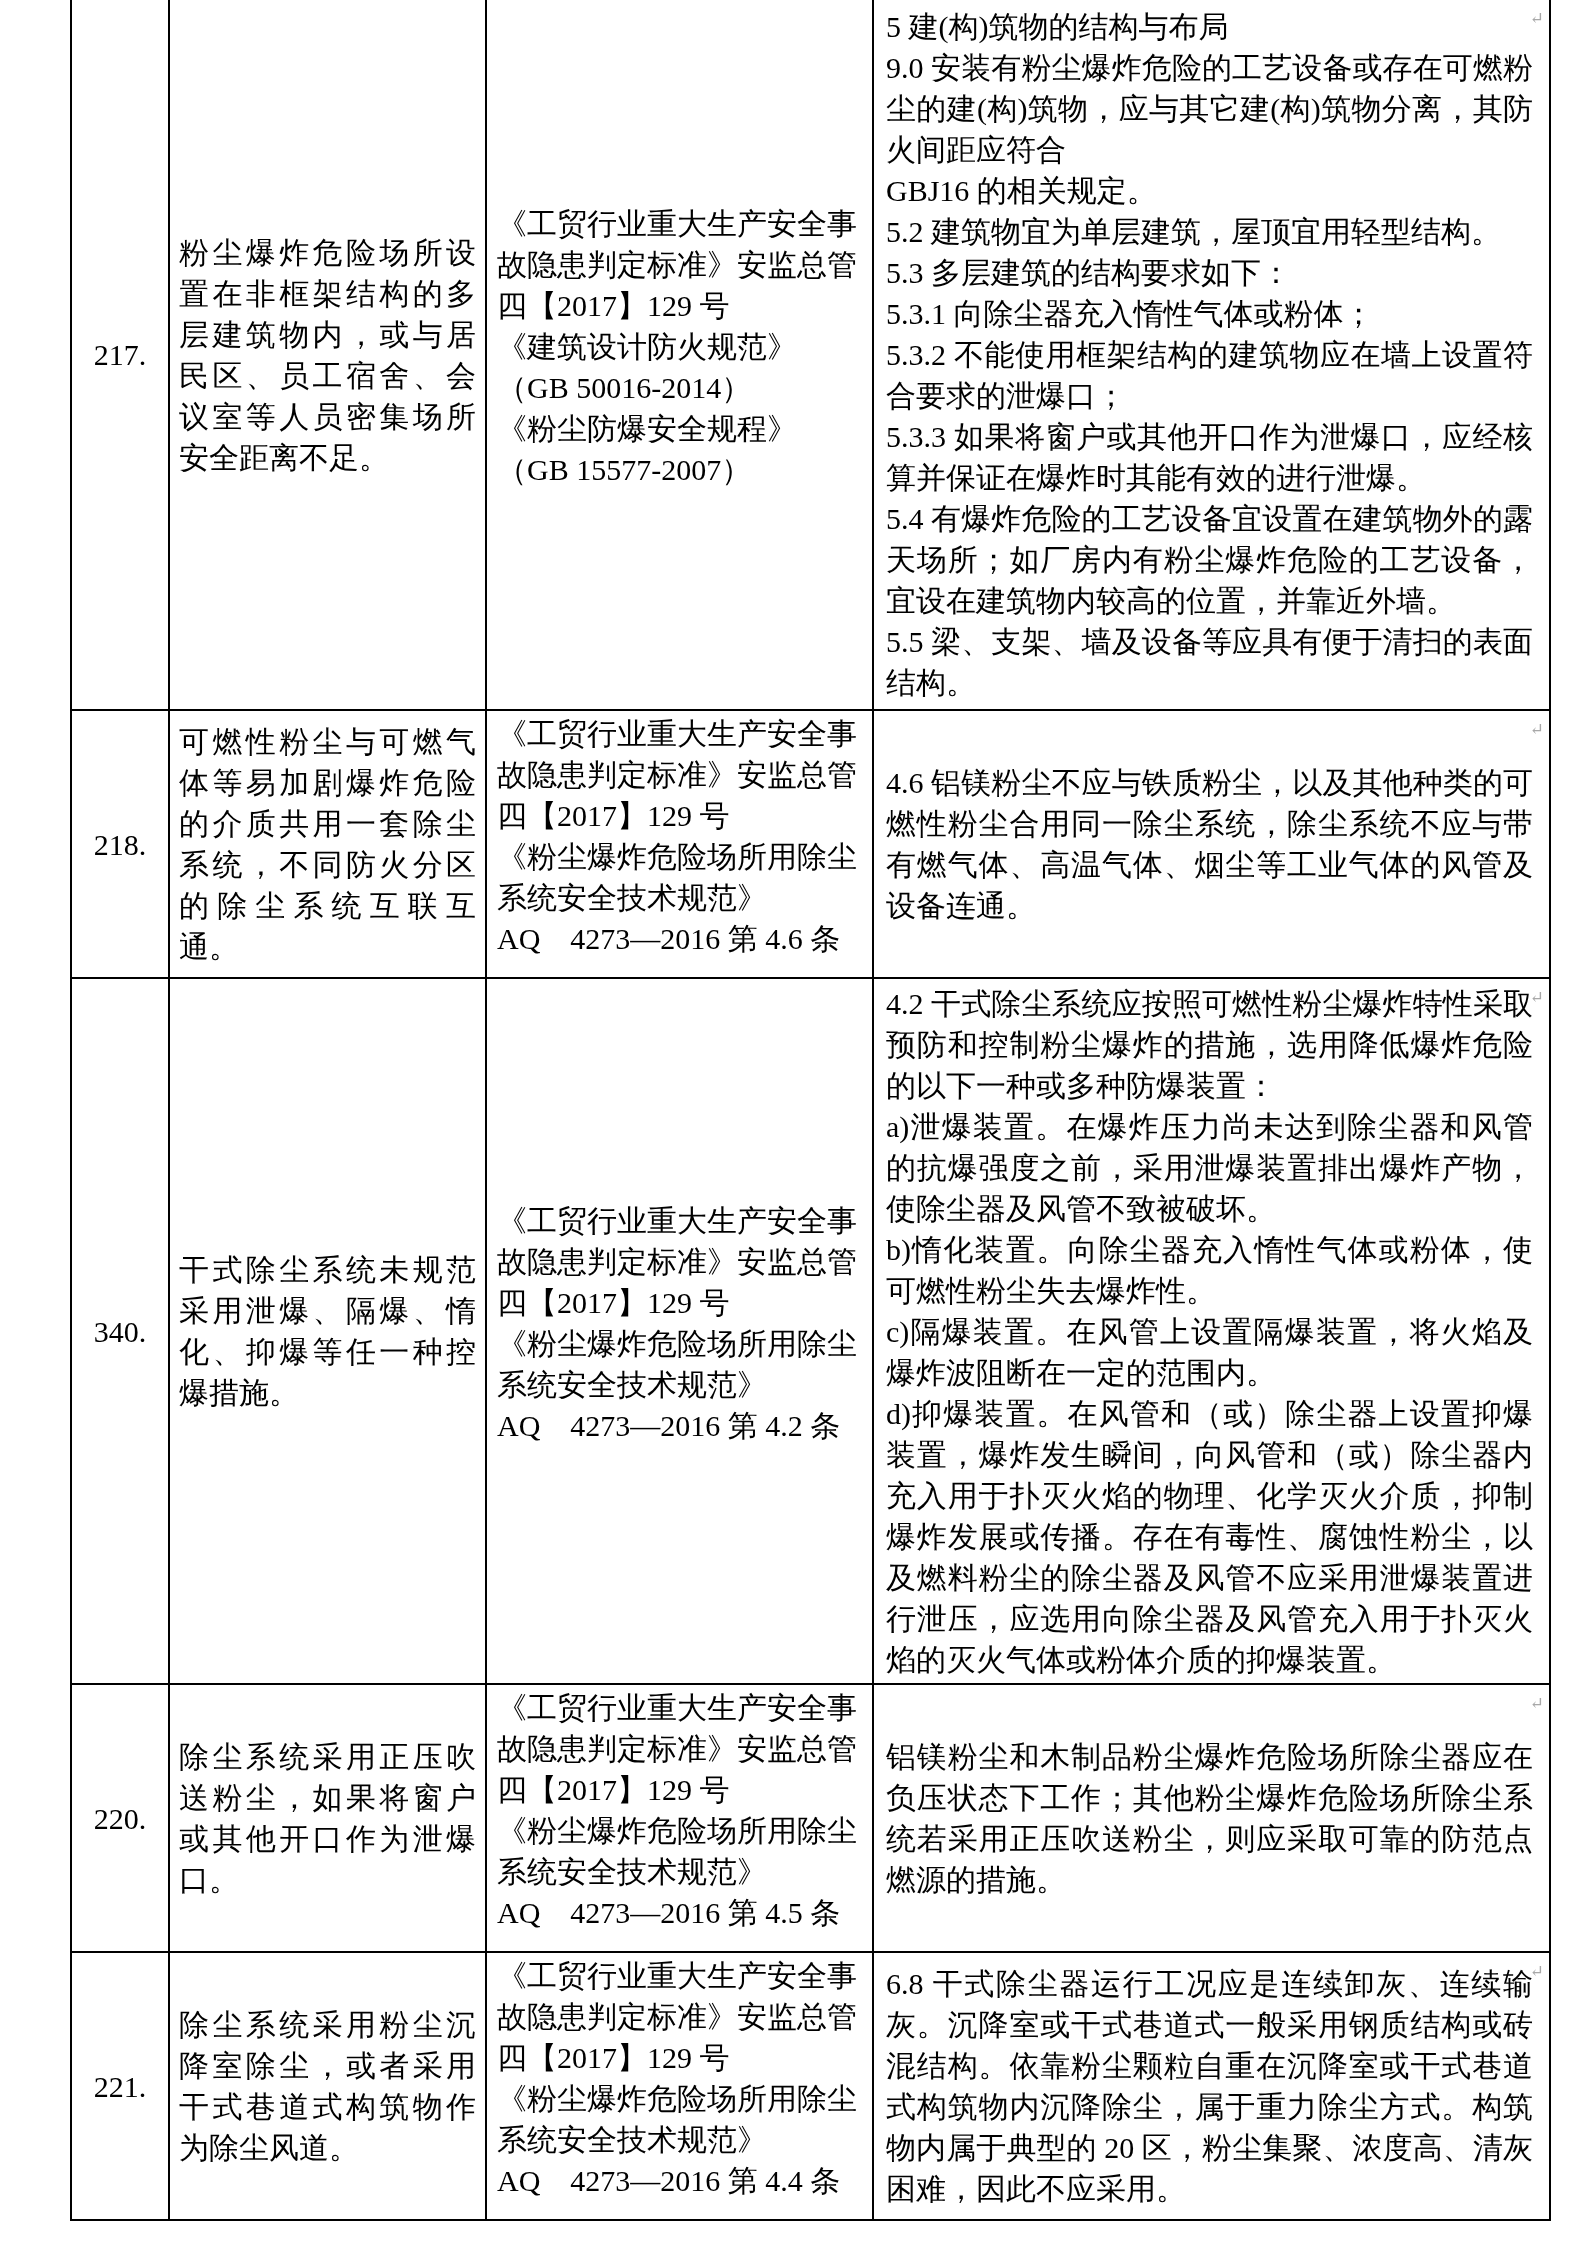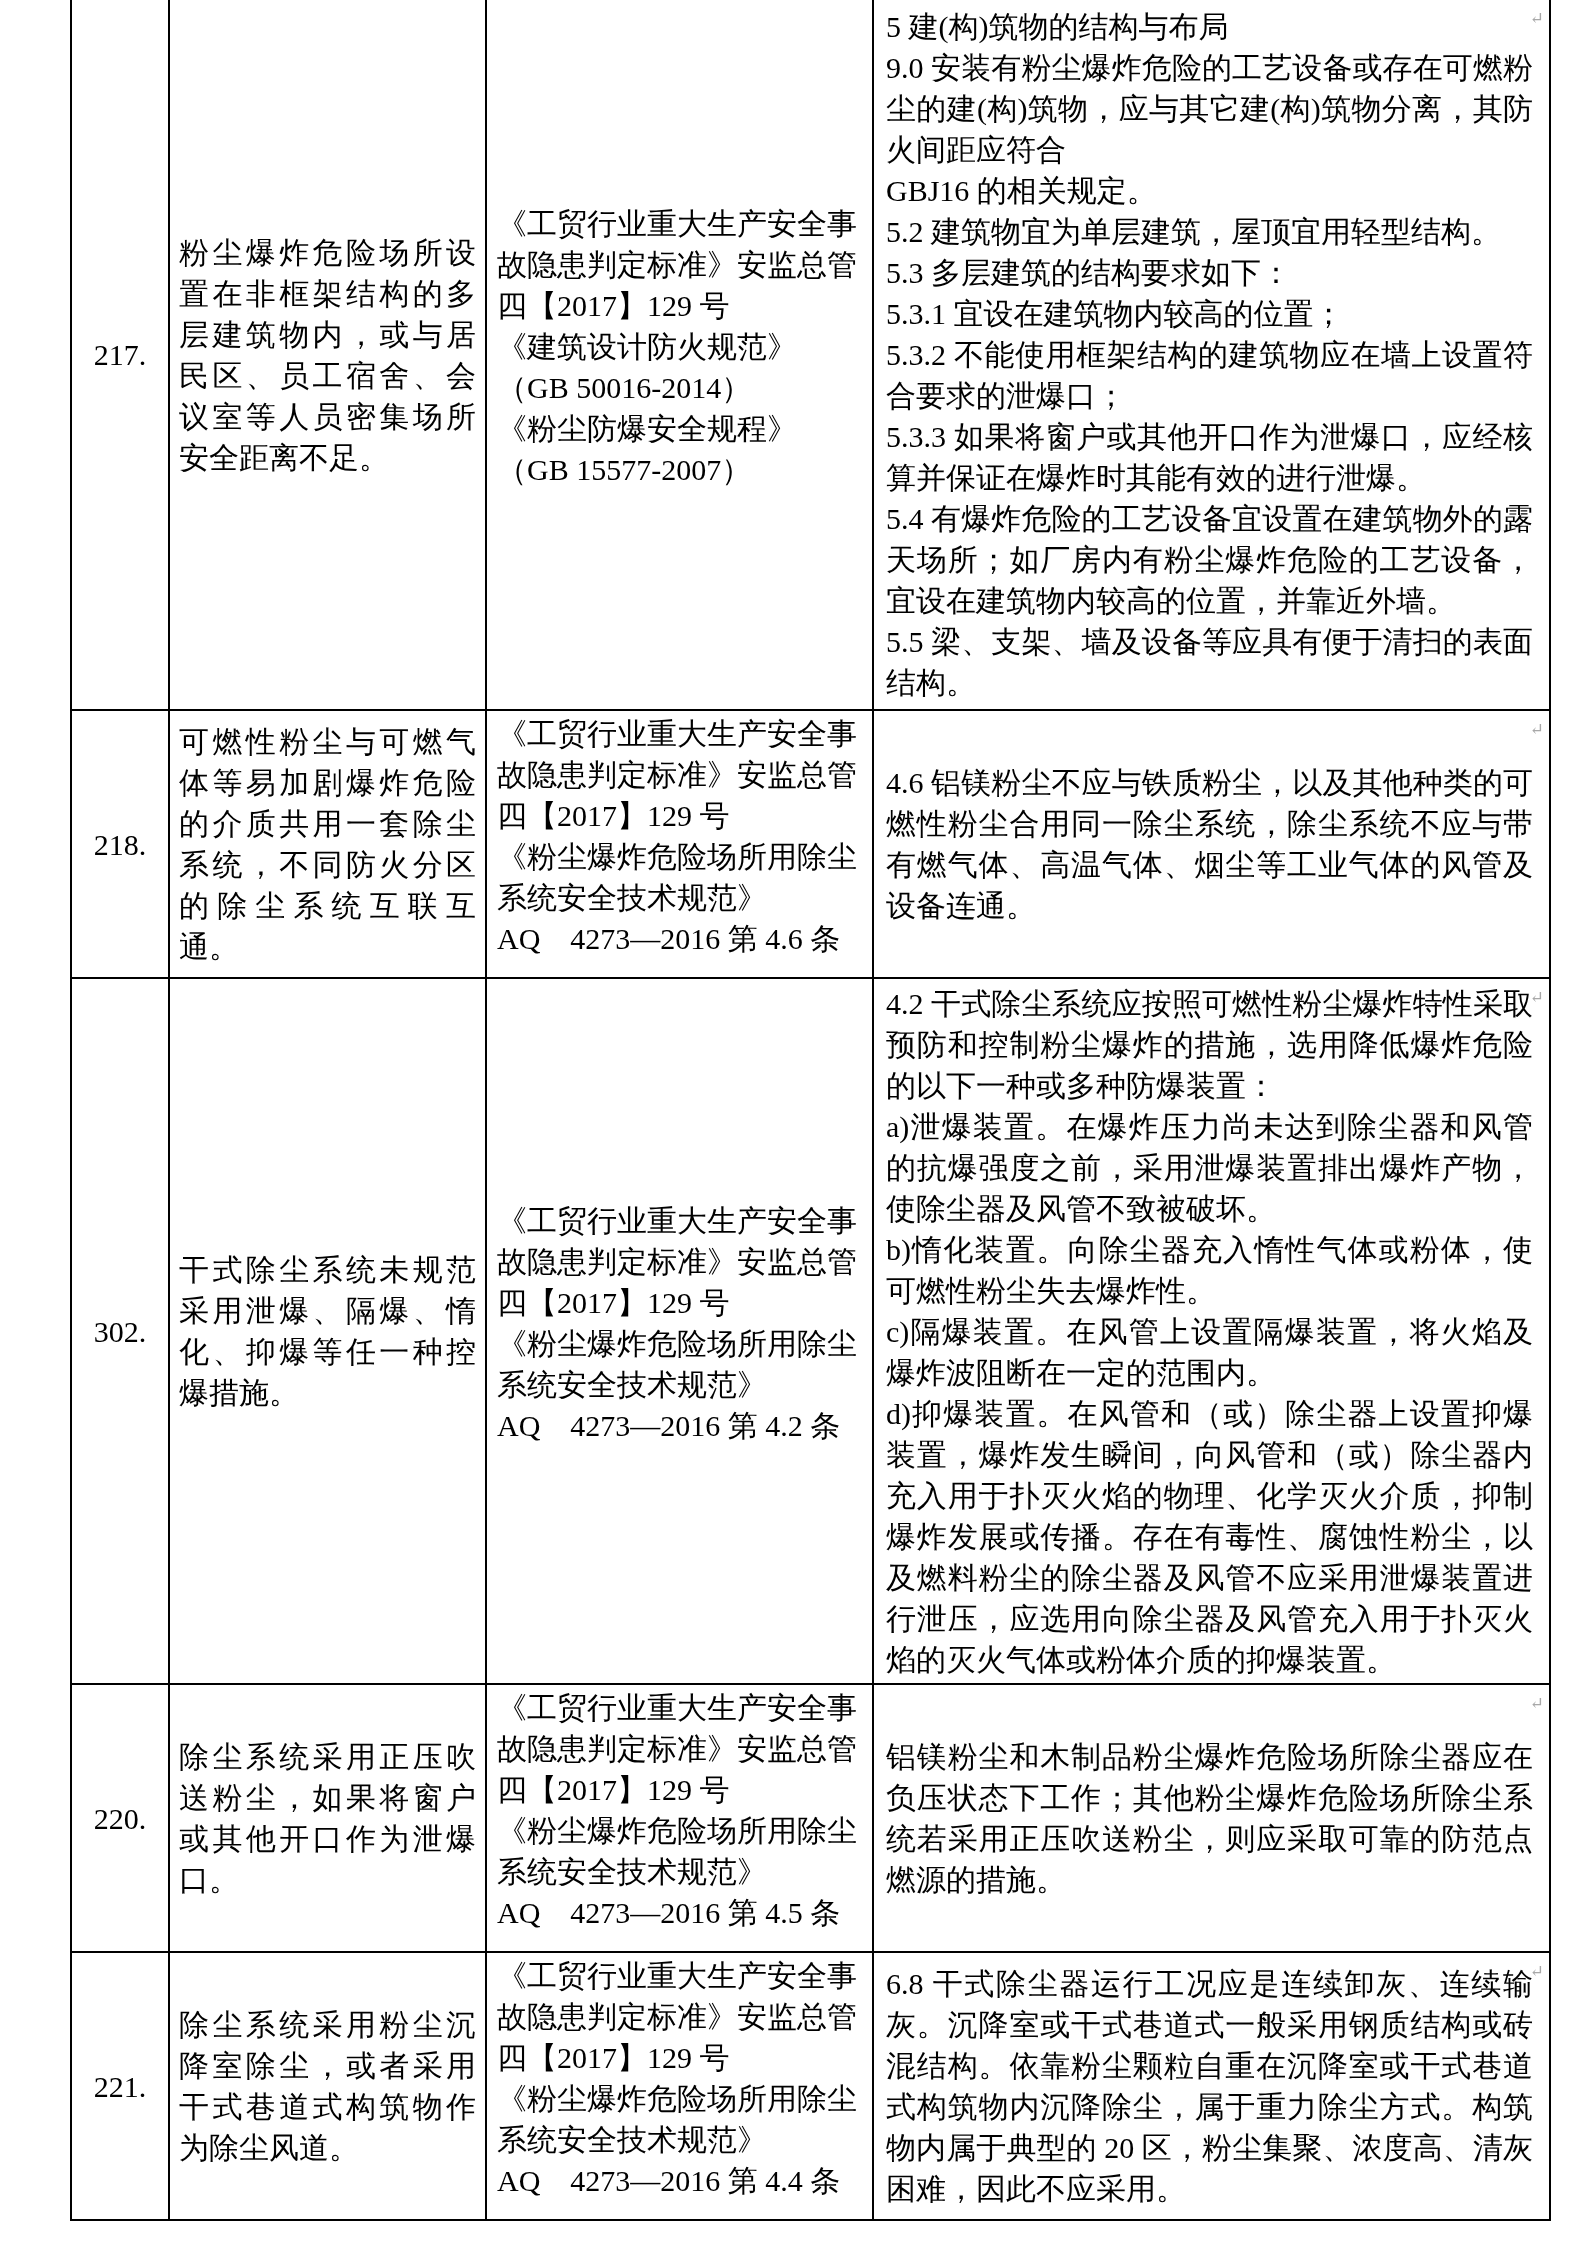--- a/index.html
+++ b/index.html
@@ -77,21 +77,21 @@
             <div class="p">《工贸行业重大生产安全事故隐患判定标准》安监总管四【2017】129 号</div>
             <div class="p">《建筑设计防火规范》（GB 50016-2014）</div>
             <div class="p">《粉尘防爆安全规程》（GB 15577-2007）</div>
           </td>
       <td class="c-detail">
             <div class="p">5 建(构)筑物的结构与布局</div>
             <div class="p">9.0 安装有粉尘爆炸危险的工艺设备或存在可燃粉尘的建(构)筑物，应与其它建(构)筑物分离，其防火间距应符合</div>
             <div class="p">GBJ16 的相关规定。</div>
             <div class="p">5.2 建筑物宜为单层建筑，屋顶宜用轻型结构。</div>
             <div class="p">5.3 多层建筑的结构要求如下：</div>
-            <div class="p">5.3.1 宜设在建筑物内较高的位置；</div>
+            <div class="p">5.3.1 向除尘器充入惰性气体或粉体；</div>
             <div class="p">5.3.2 不能使用框架结构的建筑物应在墙上设置符合要求的泄爆口；</div>
             <div class="p">5.3.3 如果将窗户或其他开口作为泄爆口，应经核算并保证在爆炸时其能有效的进行泄爆。</div>
             <div class="p">5.4 有爆炸危险的工艺设备宜设置在建筑物外的露天场所；如厂房内有粉尘爆炸危险的工艺设备，宜设在建筑物内较高的位置，并靠近外墙。</div>
             <div class="p">5.5 梁、支架、墙及设备等应具有便于清扫的表面结构。</div>
             <span class="retmark">↵</span>
           </td>
     </tr>
         <tr class="r1">
       <td class="c-no">218.</td>
       <td class="c-hazard">可燃性粉尘与可燃气体等易加剧爆炸危险的介质共用一套除尘系统，不同防火分区的除尘系统互联互通。</td>
@@ -99,21 +99,21 @@
             <div class="p">《工贸行业重大生产安全事故隐患判定标准》安监总管四【2017】129 号</div>
             <div class="p">《粉尘爆炸危险场所用除尘系统安全技术规范》</div>
             <div class="p">AQ　4273—2016 第 4.6 条</div>
           </td>
       <td class="c-detail">
             <div class="p">4.6 铝镁粉尘不应与铁质粉尘，以及其他种类的可燃性粉尘合用同一除尘系统，除尘系统不应与带有燃气体、高温气体、烟尘等工业气体的风管及设备连通。</div>
             <span class="retmark">↵</span>
           </td>
     </tr>
         <tr class="r2">
-      <td class="c-no">302.</td>
+      <td class="c-no">340.</td>
       <td class="c-hazard">干式除尘系统未规范采用泄爆、隔爆、惰化、抑爆等任一种控爆措施。</td>
       <td class="c-basis">
             <div class="p">《工贸行业重大生产安全事故隐患判定标准》安监总管四【2017】129 号</div>
             <div class="p">《粉尘爆炸危险场所用除尘系统安全技术规范》</div>
             <div class="p">AQ　4273—2016 第 4.2 条</div>
           </td>
       <td class="c-detail">
             <div class="p">4.2 干式除尘系统应按照可燃性粉尘爆炸特性采取预防和控制粉尘爆炸的措施，选用降低爆炸危险的以下一种或多种防爆装置：</div>
             <div class="p">a)泄爆装置。在爆炸压力尚未达到除尘器和风管的抗爆强度之前，采用泄爆装置排出爆炸产物，使除尘器及风管不致被破坏。</div>
             <div class="p">b)惰化装置。向除尘器充入惰性气体或粉体，使可燃性粉尘失去爆炸性。</div>

